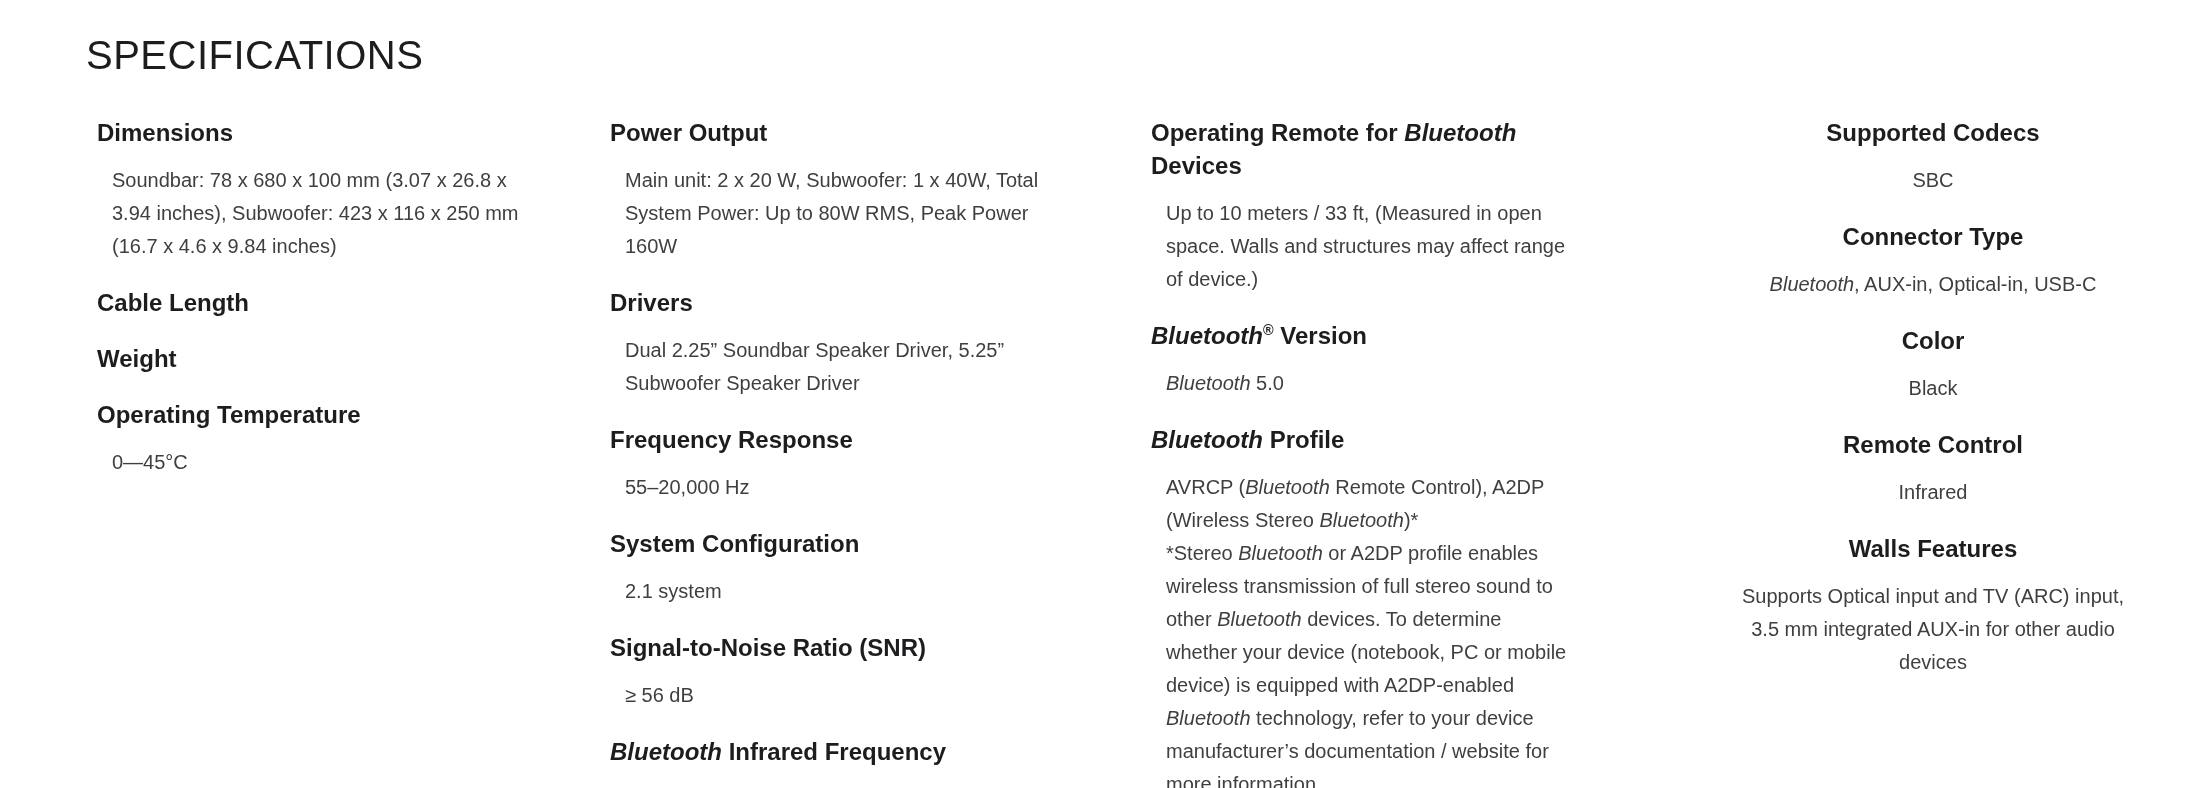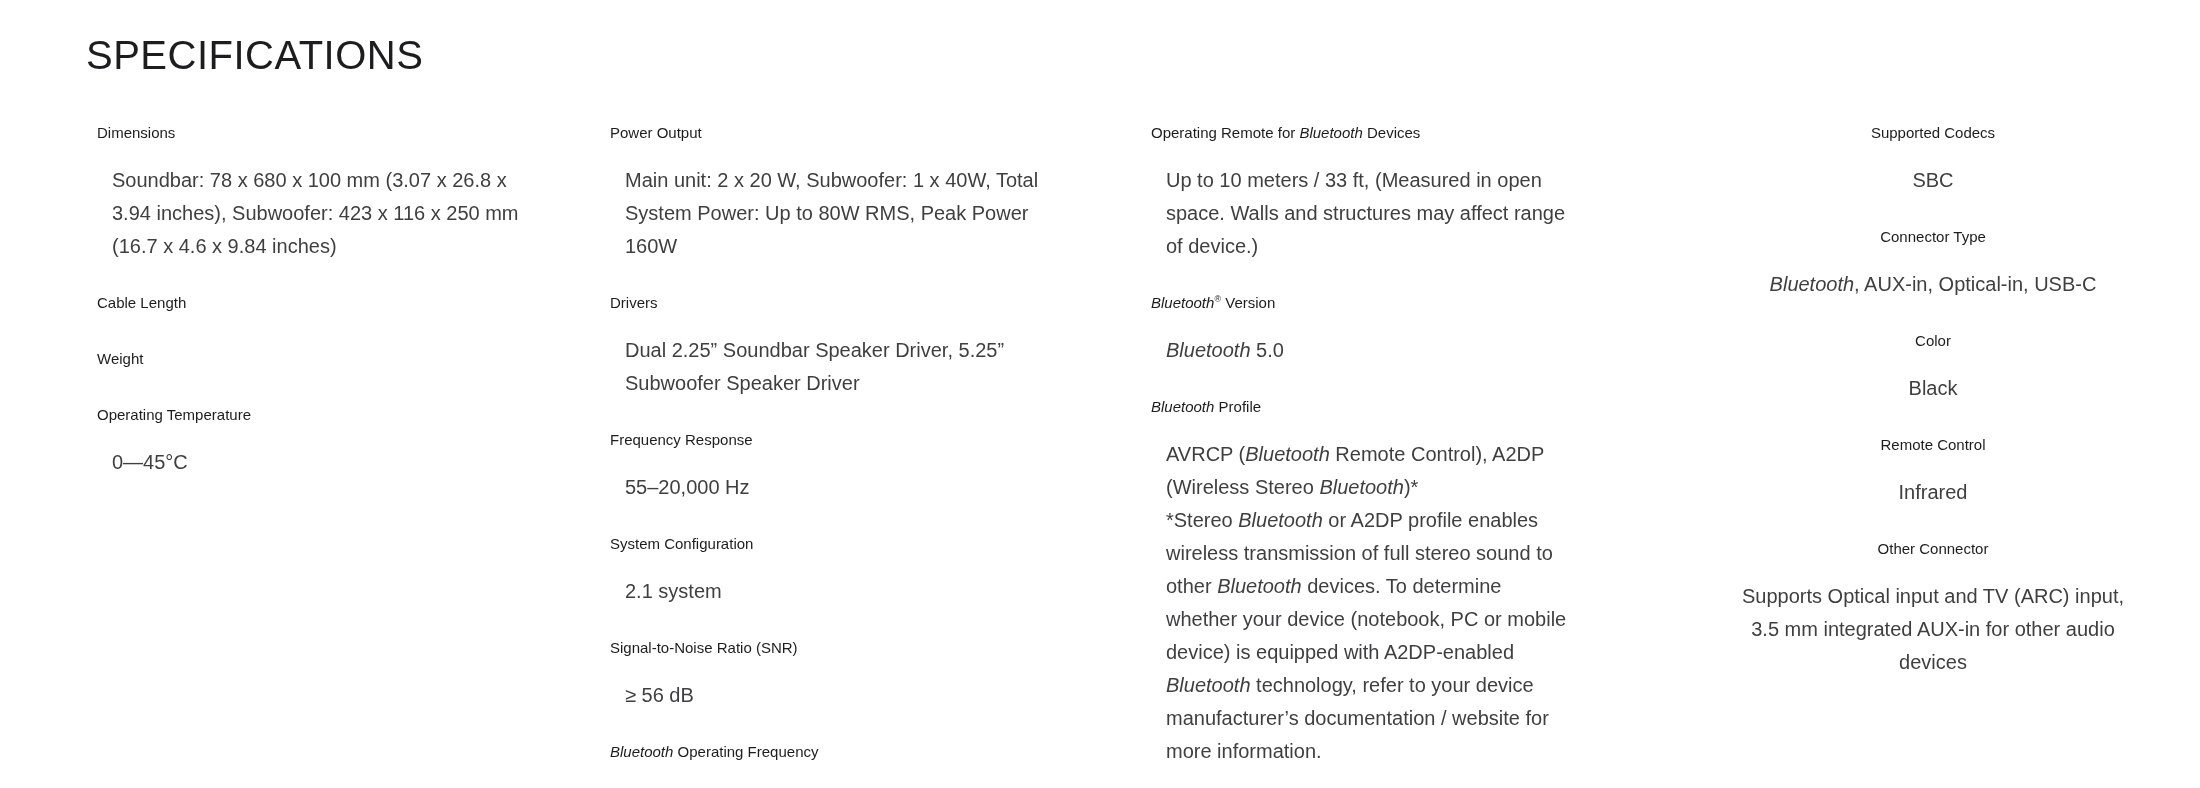--- a/index.html
+++ b/index.html
@@ -34,22 +34,22 @@
     position:absolute;
     top:0;
   }
   .col-1{left:97px;width:442px;}
   .col-2{left:610px;width:448px;}
   .col-3{left:1151px;width:442px;}
   .col-4{left:1723px;width:420px;text-align:center;}
   .spec-section{margin:0 0 23px 0;}
   .spec-heading{
     margin:0 0 5px 0;
-    font-size:15px;
-    font-weight:400;
+    font-size:24px;
+    font-weight:700;
     line-height:33px;
     color:var(--heading-color);
   }
   .spec-value{
     margin:15px;
     font-size:20px;
     font-weight:400;
     line-height:33px;
     color:var(--body-color);
   }
@@ -97,21 +97,21 @@
         </section>
         <section class="spec-section">
           <h3 class="spec-heading"><span>System Configuration</span></h3>
           <p class="spec-value"><span>2.1 system</span></p>
         </section>
         <section class="spec-section">
           <h3 class="spec-heading"><span>Signal-to-Noise Ratio (SNR)</span></h3>
           <p class="spec-value"><span>≥ 56 dB</span></p>
         </section>
         <section class="spec-section">
-          <h3 class="spec-heading"><em>Bluetooth</em><span> Operating Frequency</span></h3>
+          <h3 class="spec-heading"><em>Bluetooth</em><span> Infrared Frequency</span></h3>
           <p class="spec-value"><span>2402–2480 MHz</span></p>
         </section>
       </div>
     <div class="col col-3">
         <section class="spec-section">
           <h3 class="spec-heading"><span>Operating Remote for </span><em>Bluetooth</em><span> Devices</span></h3>
           <p class="spec-value"><span>Up to 10 meters / 33 ft, (Measured in open space. Walls and structures may affect range of device.)</span></p>
         </section>
         <section class="spec-section">
           <h3 class="spec-heading"><em>Bluetooth</em><sup>®</sup><span> Version</span></h3>
@@ -133,18 +133,18 @@
         </section>
         <section class="spec-section">
           <h3 class="spec-heading"><span>Color</span></h3>
           <p class="spec-value"><span>Black</span></p>
         </section>
         <section class="spec-section">
           <h3 class="spec-heading"><span>Remote Control</span></h3>
           <p class="spec-value"><span>Infrared</span></p>
         </section>
         <section class="spec-section">
-          <h3 class="spec-heading"><span>Other Connector</span></h3>
+          <h3 class="spec-heading"><span>Walls Features</span></h3>
           <p class="spec-value"><span>Supports Optical input and TV (ARC) input, 3.5 mm integrated AUX-in for other audio devices</span></p>
         </section>
       </div>
   </div>
 </main>
 
 </body></html>

